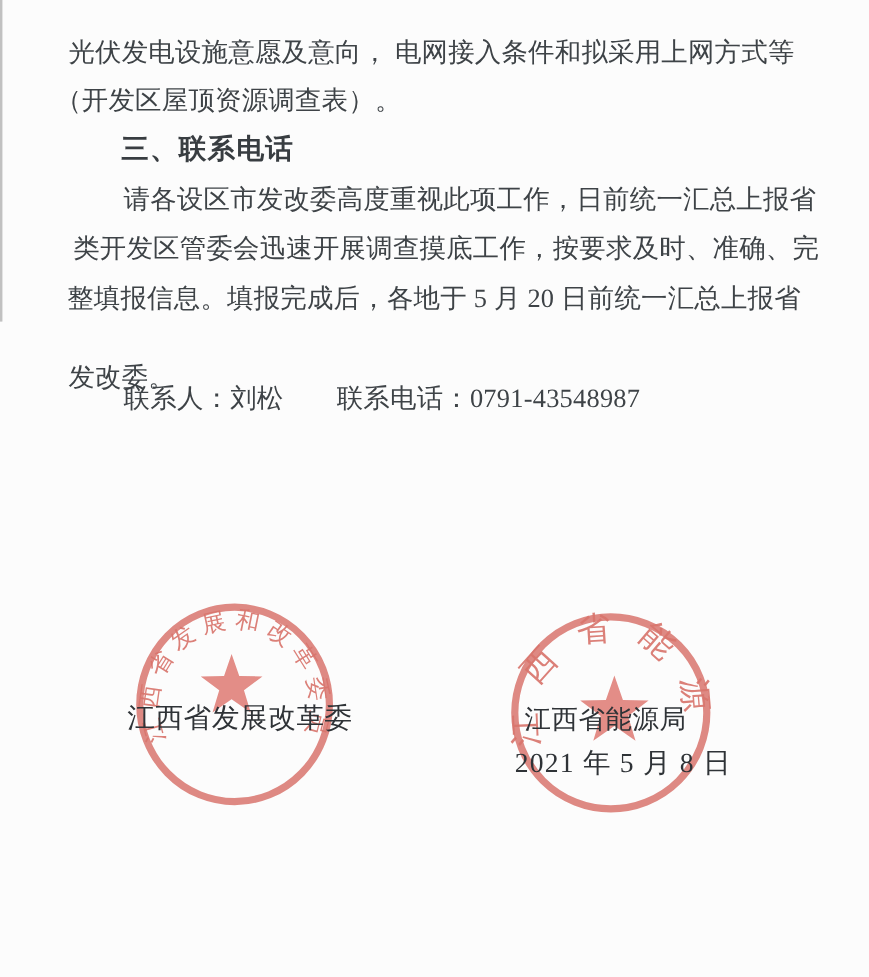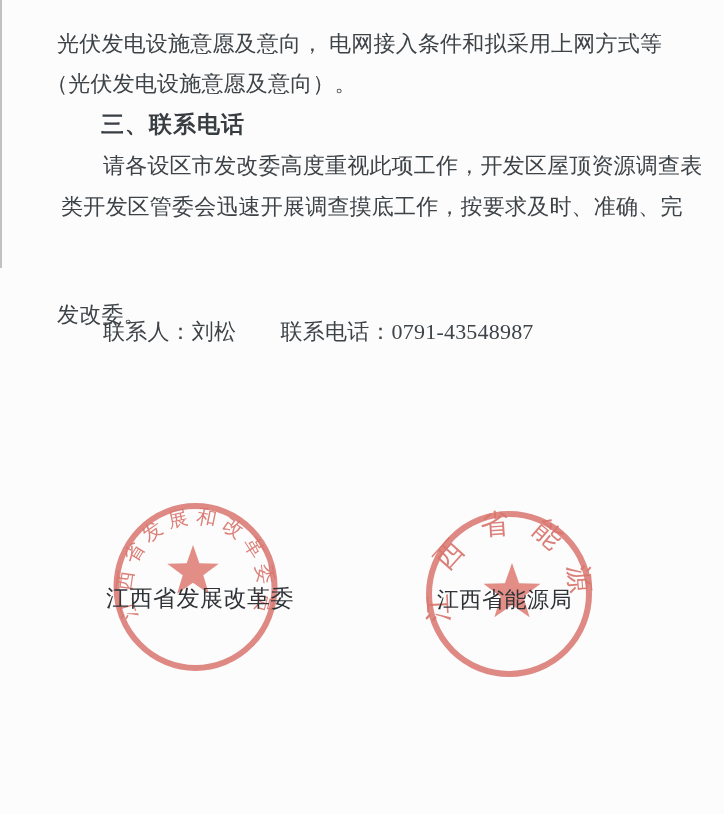--- a/index.html
+++ b/index.html
@@ -77,24 +77,25 @@
   }
 </style>
 </head>
 <body>
 
 <div class="page">
 
   <div class="edge-strip"></div>
 
   <div class="line l1">光伏发电设施意愿及意向， 电网接入条件和拟采用上网方式等</div>
-  <div class="line l2">（光伏发电设施意愿及意向）。</div>
+  <div class="line l2">（开发区屋顶资源调查表）。</div>
   <div class="line l3">三、联系电话</div>
-  <div class="line l4">请各设区市发改委高度重视此项工作，开发区屋顶资源调查表</div>
+  <div class="line l4">请各设区市发改委高度重视此项工作，日前统一汇总上报省</div>
   <div class="line l5">类开发区管委会迅速开展调查摸底工作，按要求及时、准确、完</div>
+  <div class="line l6">整填报信息。填报完成后，各地于 5 月 20 日前统一汇总上报省</div>
   <div class="line l7">发改委。</div>
   <div class="line l8">联系人：刘松　　联系电话：0791-43548987</div>
 
   <svg class="stamp stamp-left" viewBox="0 0 167 170" xmlns="http://www.w3.org/2000/svg">
     <defs>
       <path id="arcLeft" d="M 29 119 A 64 64 0 1 1 138 119" fill="none"></path>
     </defs>
     <ellipse class="seal-ring" cx="83.5" cy="85" rx="79" ry="81"></ellipse>
     <polygon class="seal-star" points="81,43 87.4,61.3 106.7,61.7 91.3,73.3 96.9,91.8 81,80.8 65.1,91.8 70.7,73.3 55.3,61.7 74.7,61.3"></polygon>
     <text class="seal-arc-text arc-left">
@@ -108,16 +109,17 @@
     </defs>
     <ellipse class="seal-ring" cx="84" cy="84" rx="80" ry="80"></ellipse>
     <polygon class="seal-star" points="87,53 94.1,73.3 115.5,73.7 98.4,86.7 104.6,107.3 87,95 69.4,107.3 75.6,86.7 58.5,73.7 79.9,73.3"></polygon>
     <text class="seal-arc-text arc-right">
       <textPath href="#arcRight" startOffset="4%">江西省能源局</textPath>
     </text>
   </svg>
 
   <div class="overlay seal-label-left">江西省发展改革委</div>
   <div class="overlay seal-label-right">江西省能源局</div>
+  <div class="overlay seal-date">2021 年 5 月 8 日</div>
 
   <div class="speck"></div>
 
 </div>
 
 </body></html>

